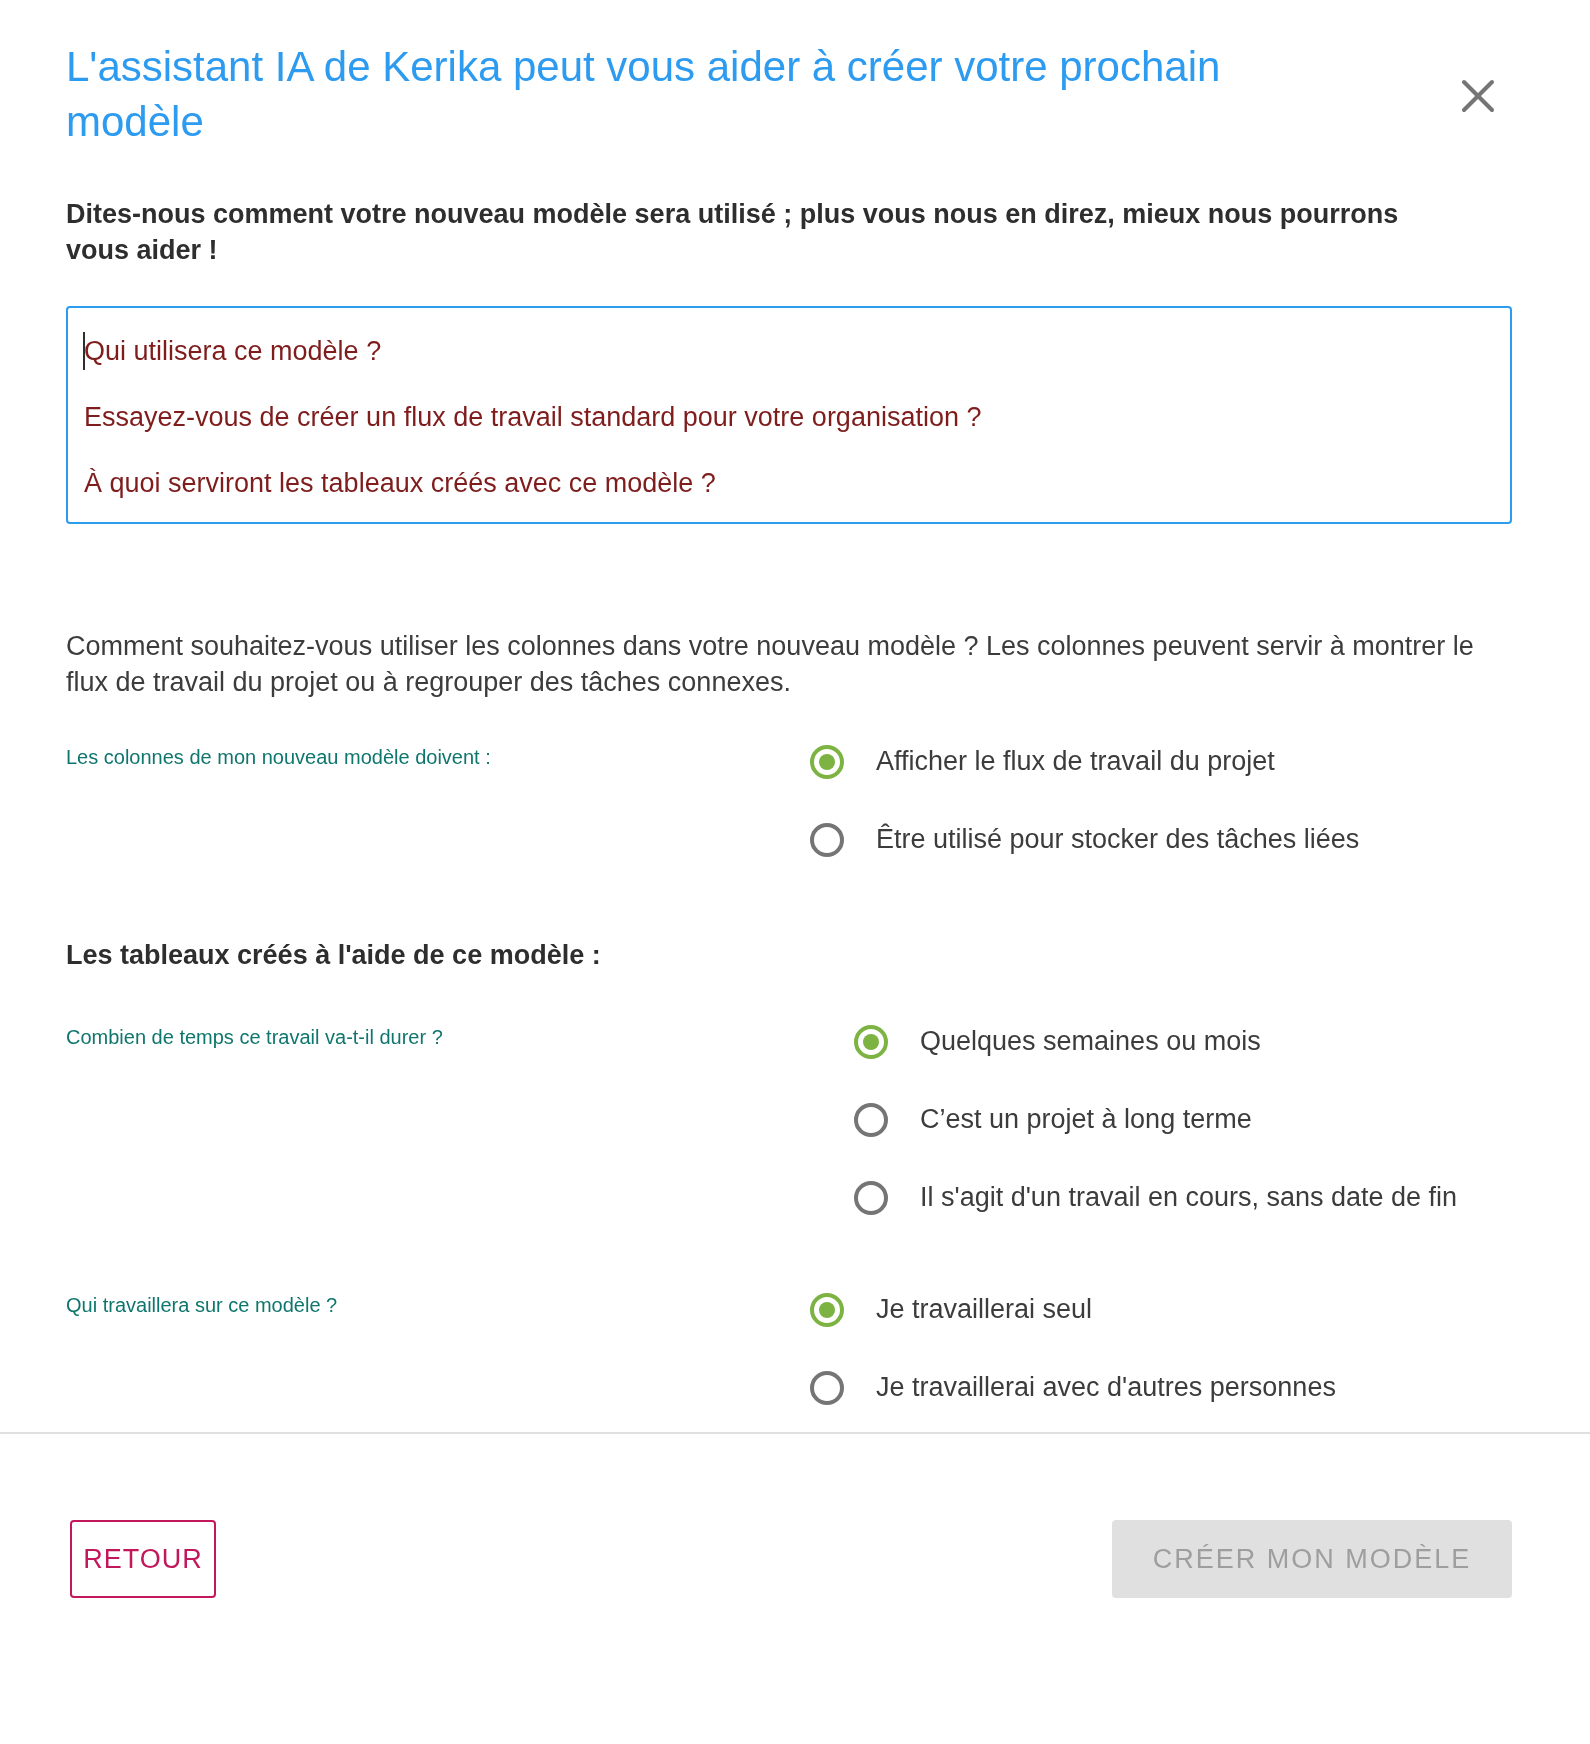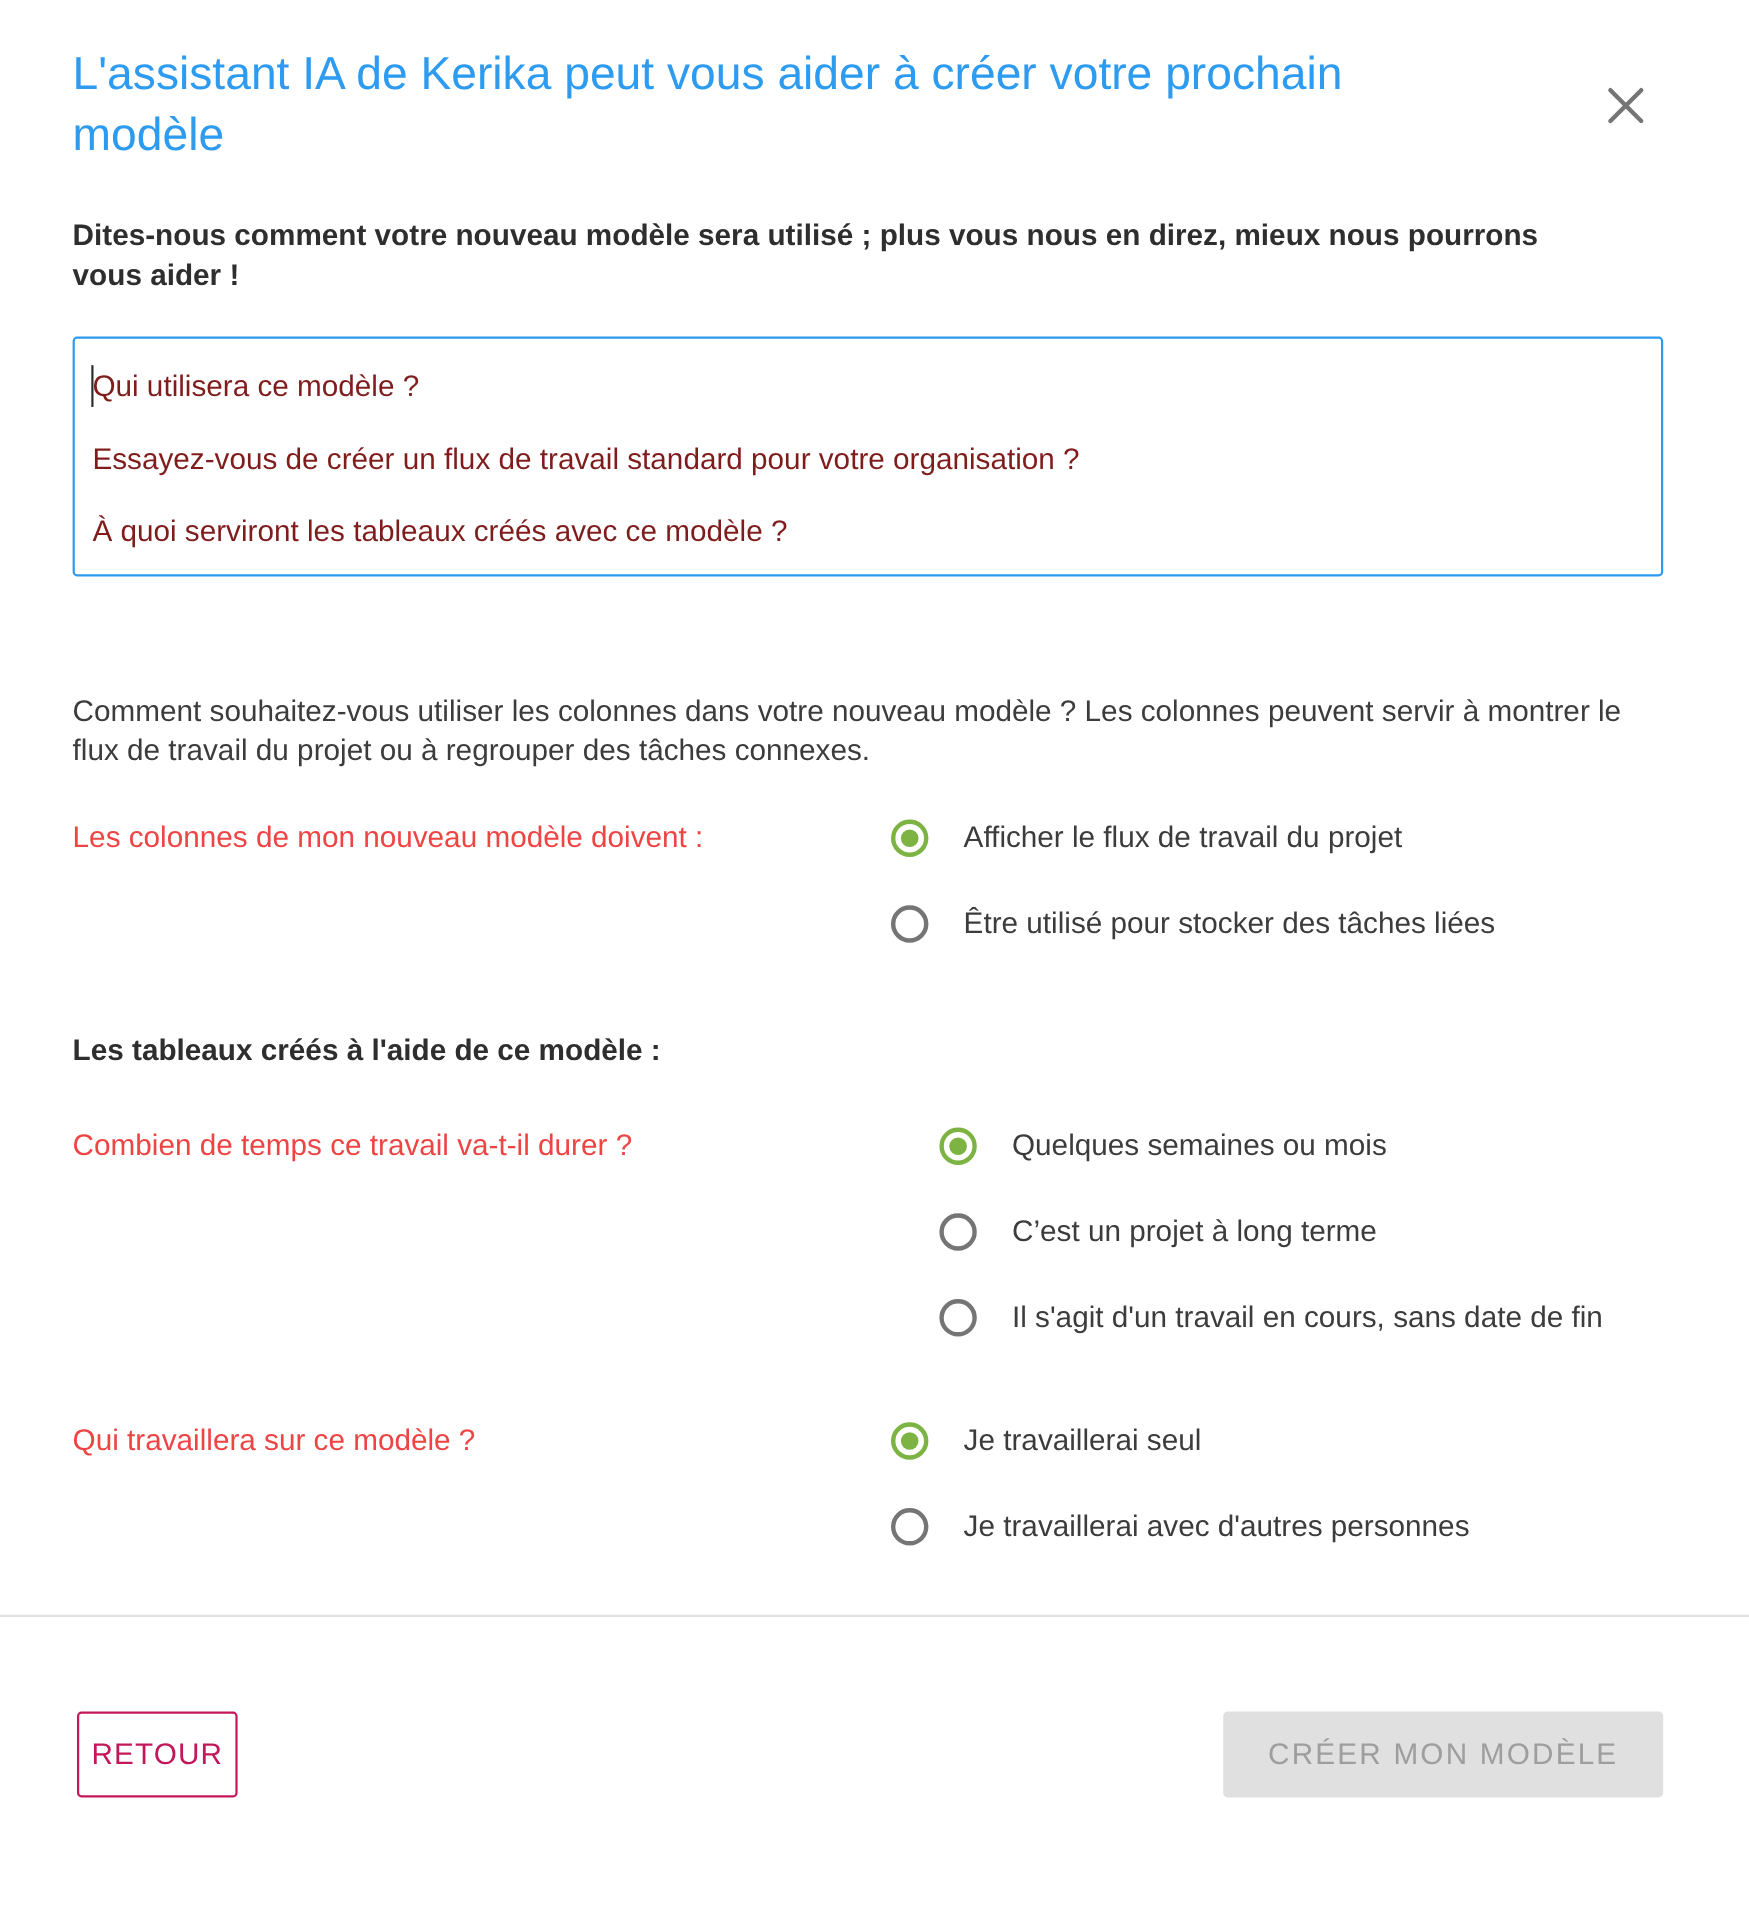--- a/index.html
+++ b/index.html
@@ -48,21 +48,21 @@
     font-size: 27px; line-height: 1.35; color: #3c3c3c;
   }
 
   .form-row { position: absolute; left: 66px; width: 1446px; display: flex; }
   .row-cols { top: 744px; }
   .row-duration { top: 1024px; gap: 44px; }
   .row-team { top: 1292px; }
 
   .row-label {
     width: 640px; flex-shrink: 0;
-    font-size: 27px; line-height: 1.33; color: #ef4444;
+    font-size: 20px; line-height: 1.33; color: #0f766e;
   }
   .row-label.narrow { width: 600px; margin-right: 40px; }
 
   .options-col { margin-left: 104px; display: flex; flex-direction: column; }
   .row-cols .options-col, .row-team .options-col { margin-left: 104px; }
 
   .option { display: flex; align-items: flex-start; margin-bottom: 42px; cursor: pointer; }
   .option:last-child { margin-bottom: 0; }
   .radio {
     width: 34px; height: 34px; flex-shrink: 0;
@@ -77,21 +77,21 @@
     margin-left: 32px; max-width: 570px;
     font-size: 27px; line-height: 1.33; color: #3c3c3c;
   }
 
   .boards-heading {
     position: absolute; top: 940px; left: 66px;
     font-size: 27px; font-weight: 700; color: #2e2e2e;
   }
 
   .footer {
-    position: absolute; top: 1468px; left: 0; width: 1590px; height: 238px;
+    position: absolute; top: 1432px; left: 0; width: 1590px; height: 238px;
     border-top: 2px solid #e0e0e0; background: #ffffff; padding-left: 32px;
   }
   .btn-back {
     position: absolute; top: 86px; left: 70px;
     width: 146px; height: 78px;
     background: #ffffff; border: 2px solid #c2185b; border-radius: 4px;
     color: #c2185b; font-size: 27px; letter-spacing: 1px;
     font-family: "Liberation Sans", sans-serif;
     display: flex; align-items: center; justify-content: center;
     cursor: pointer;

